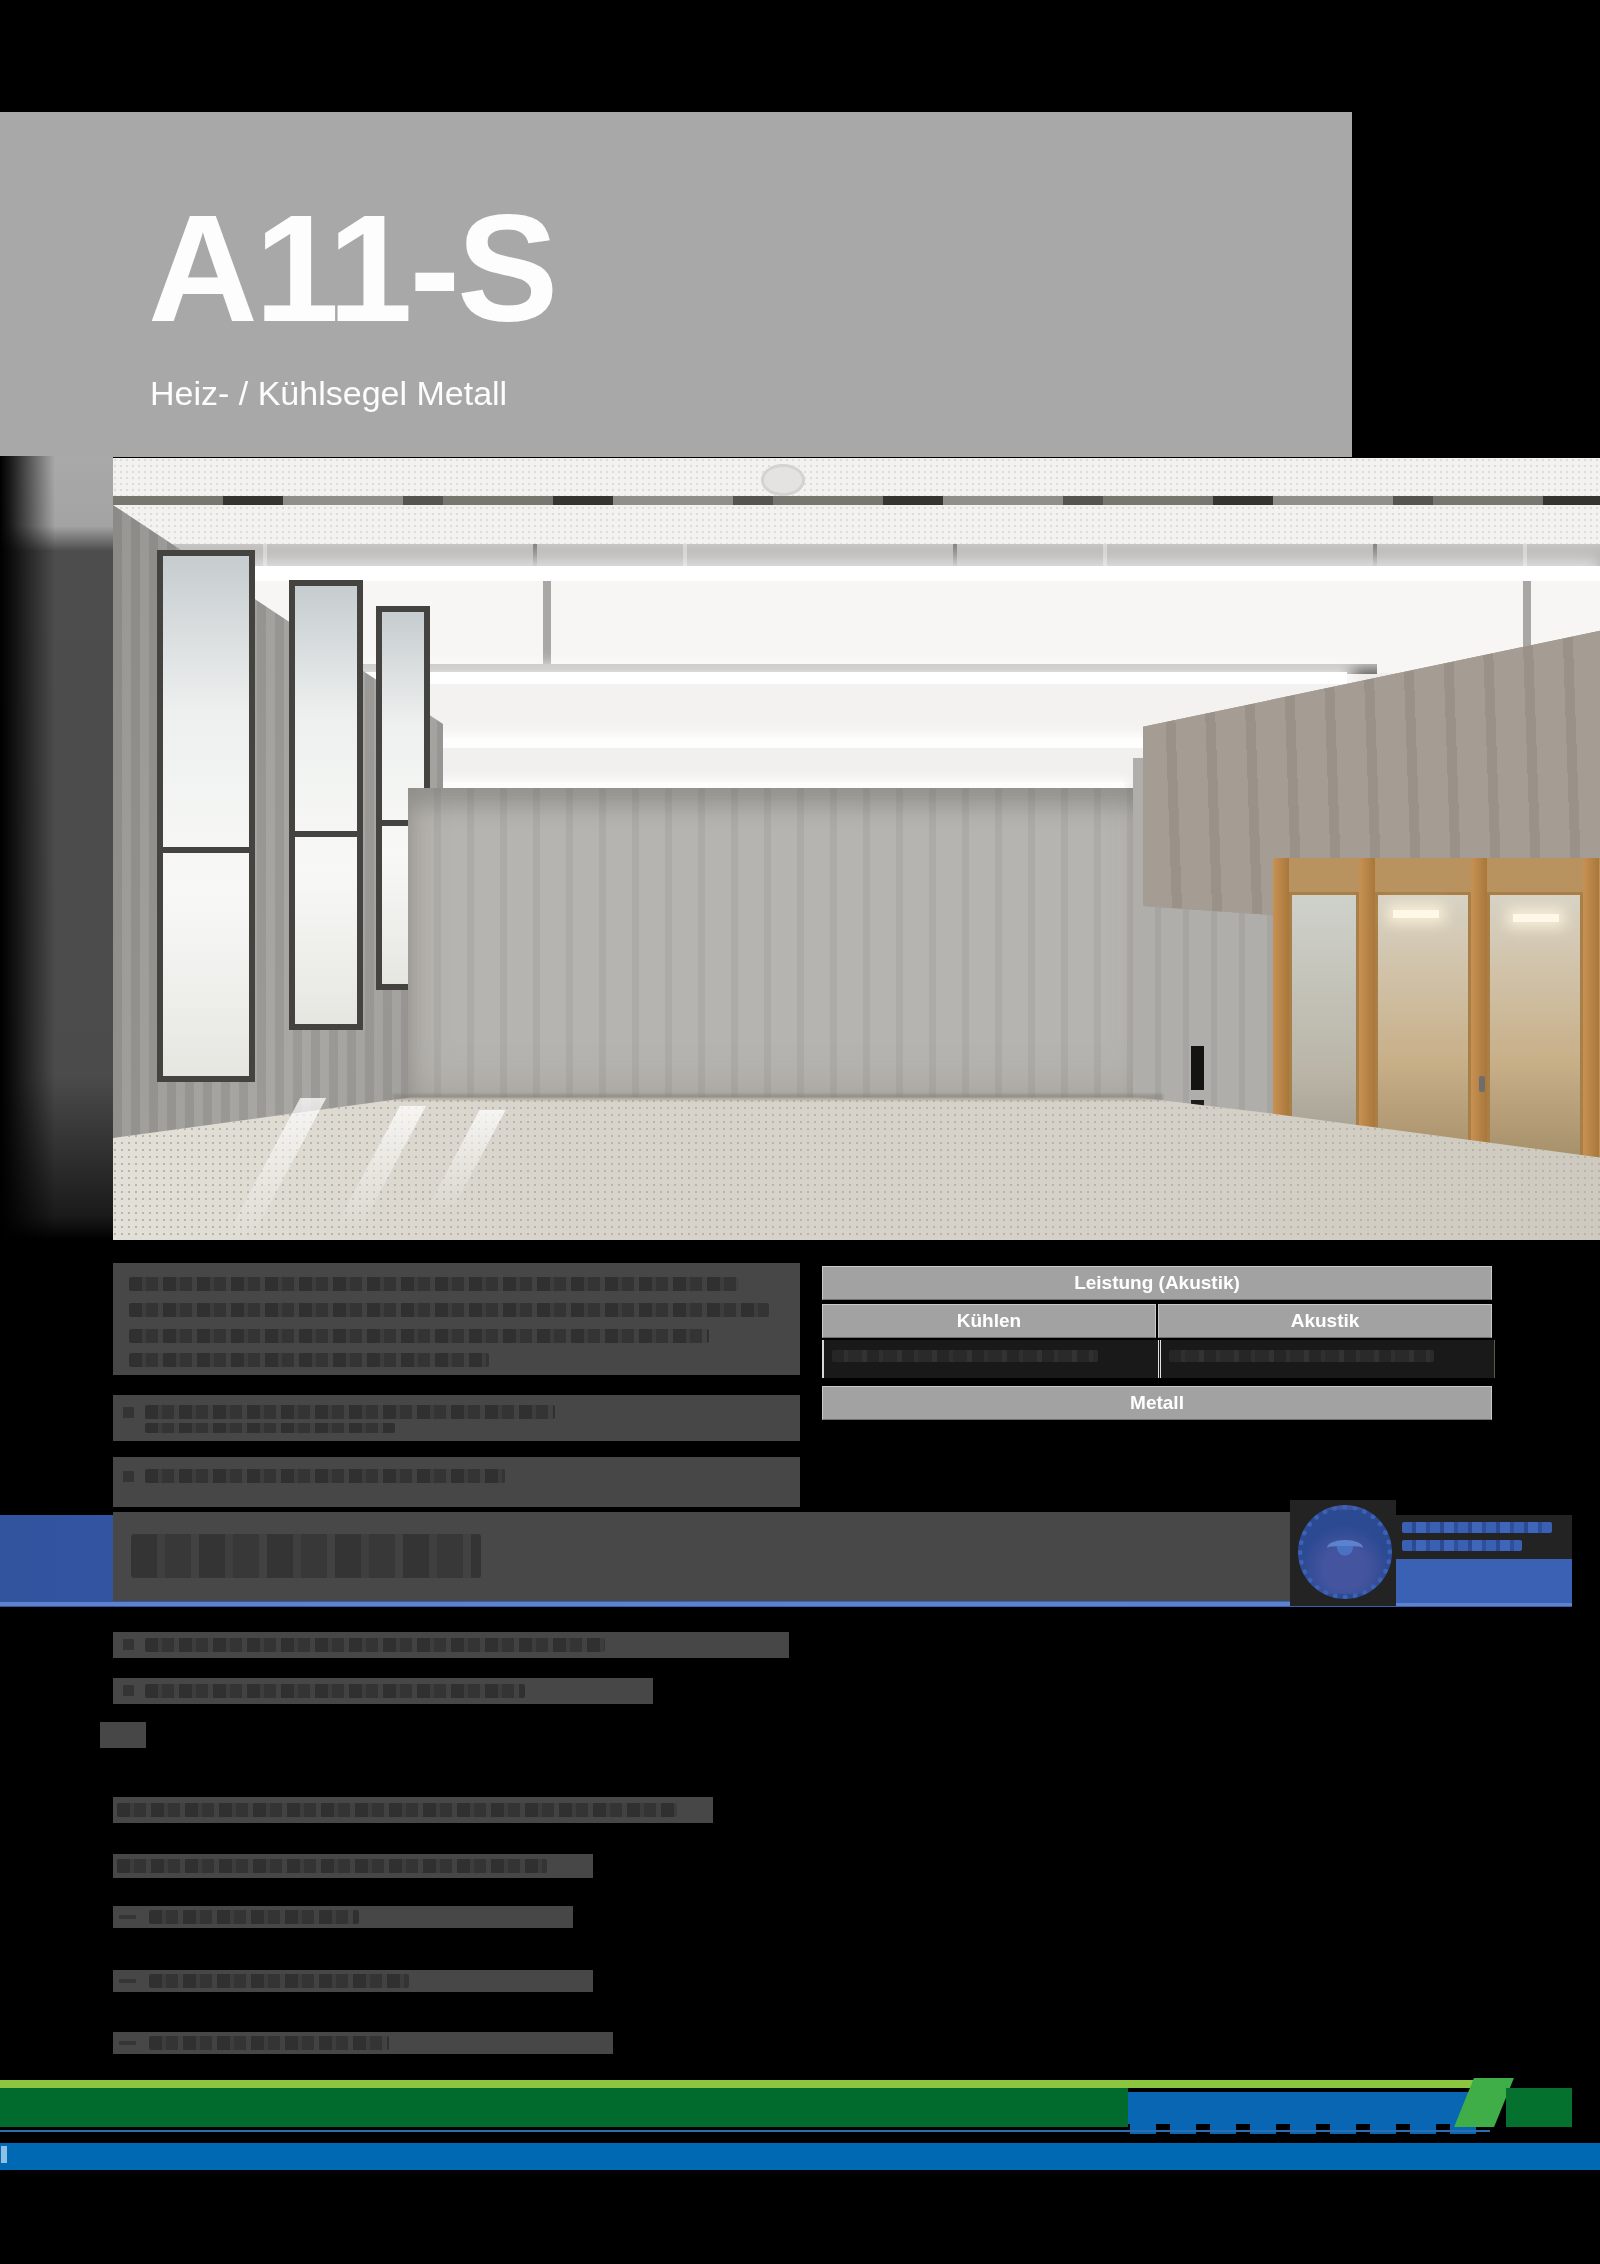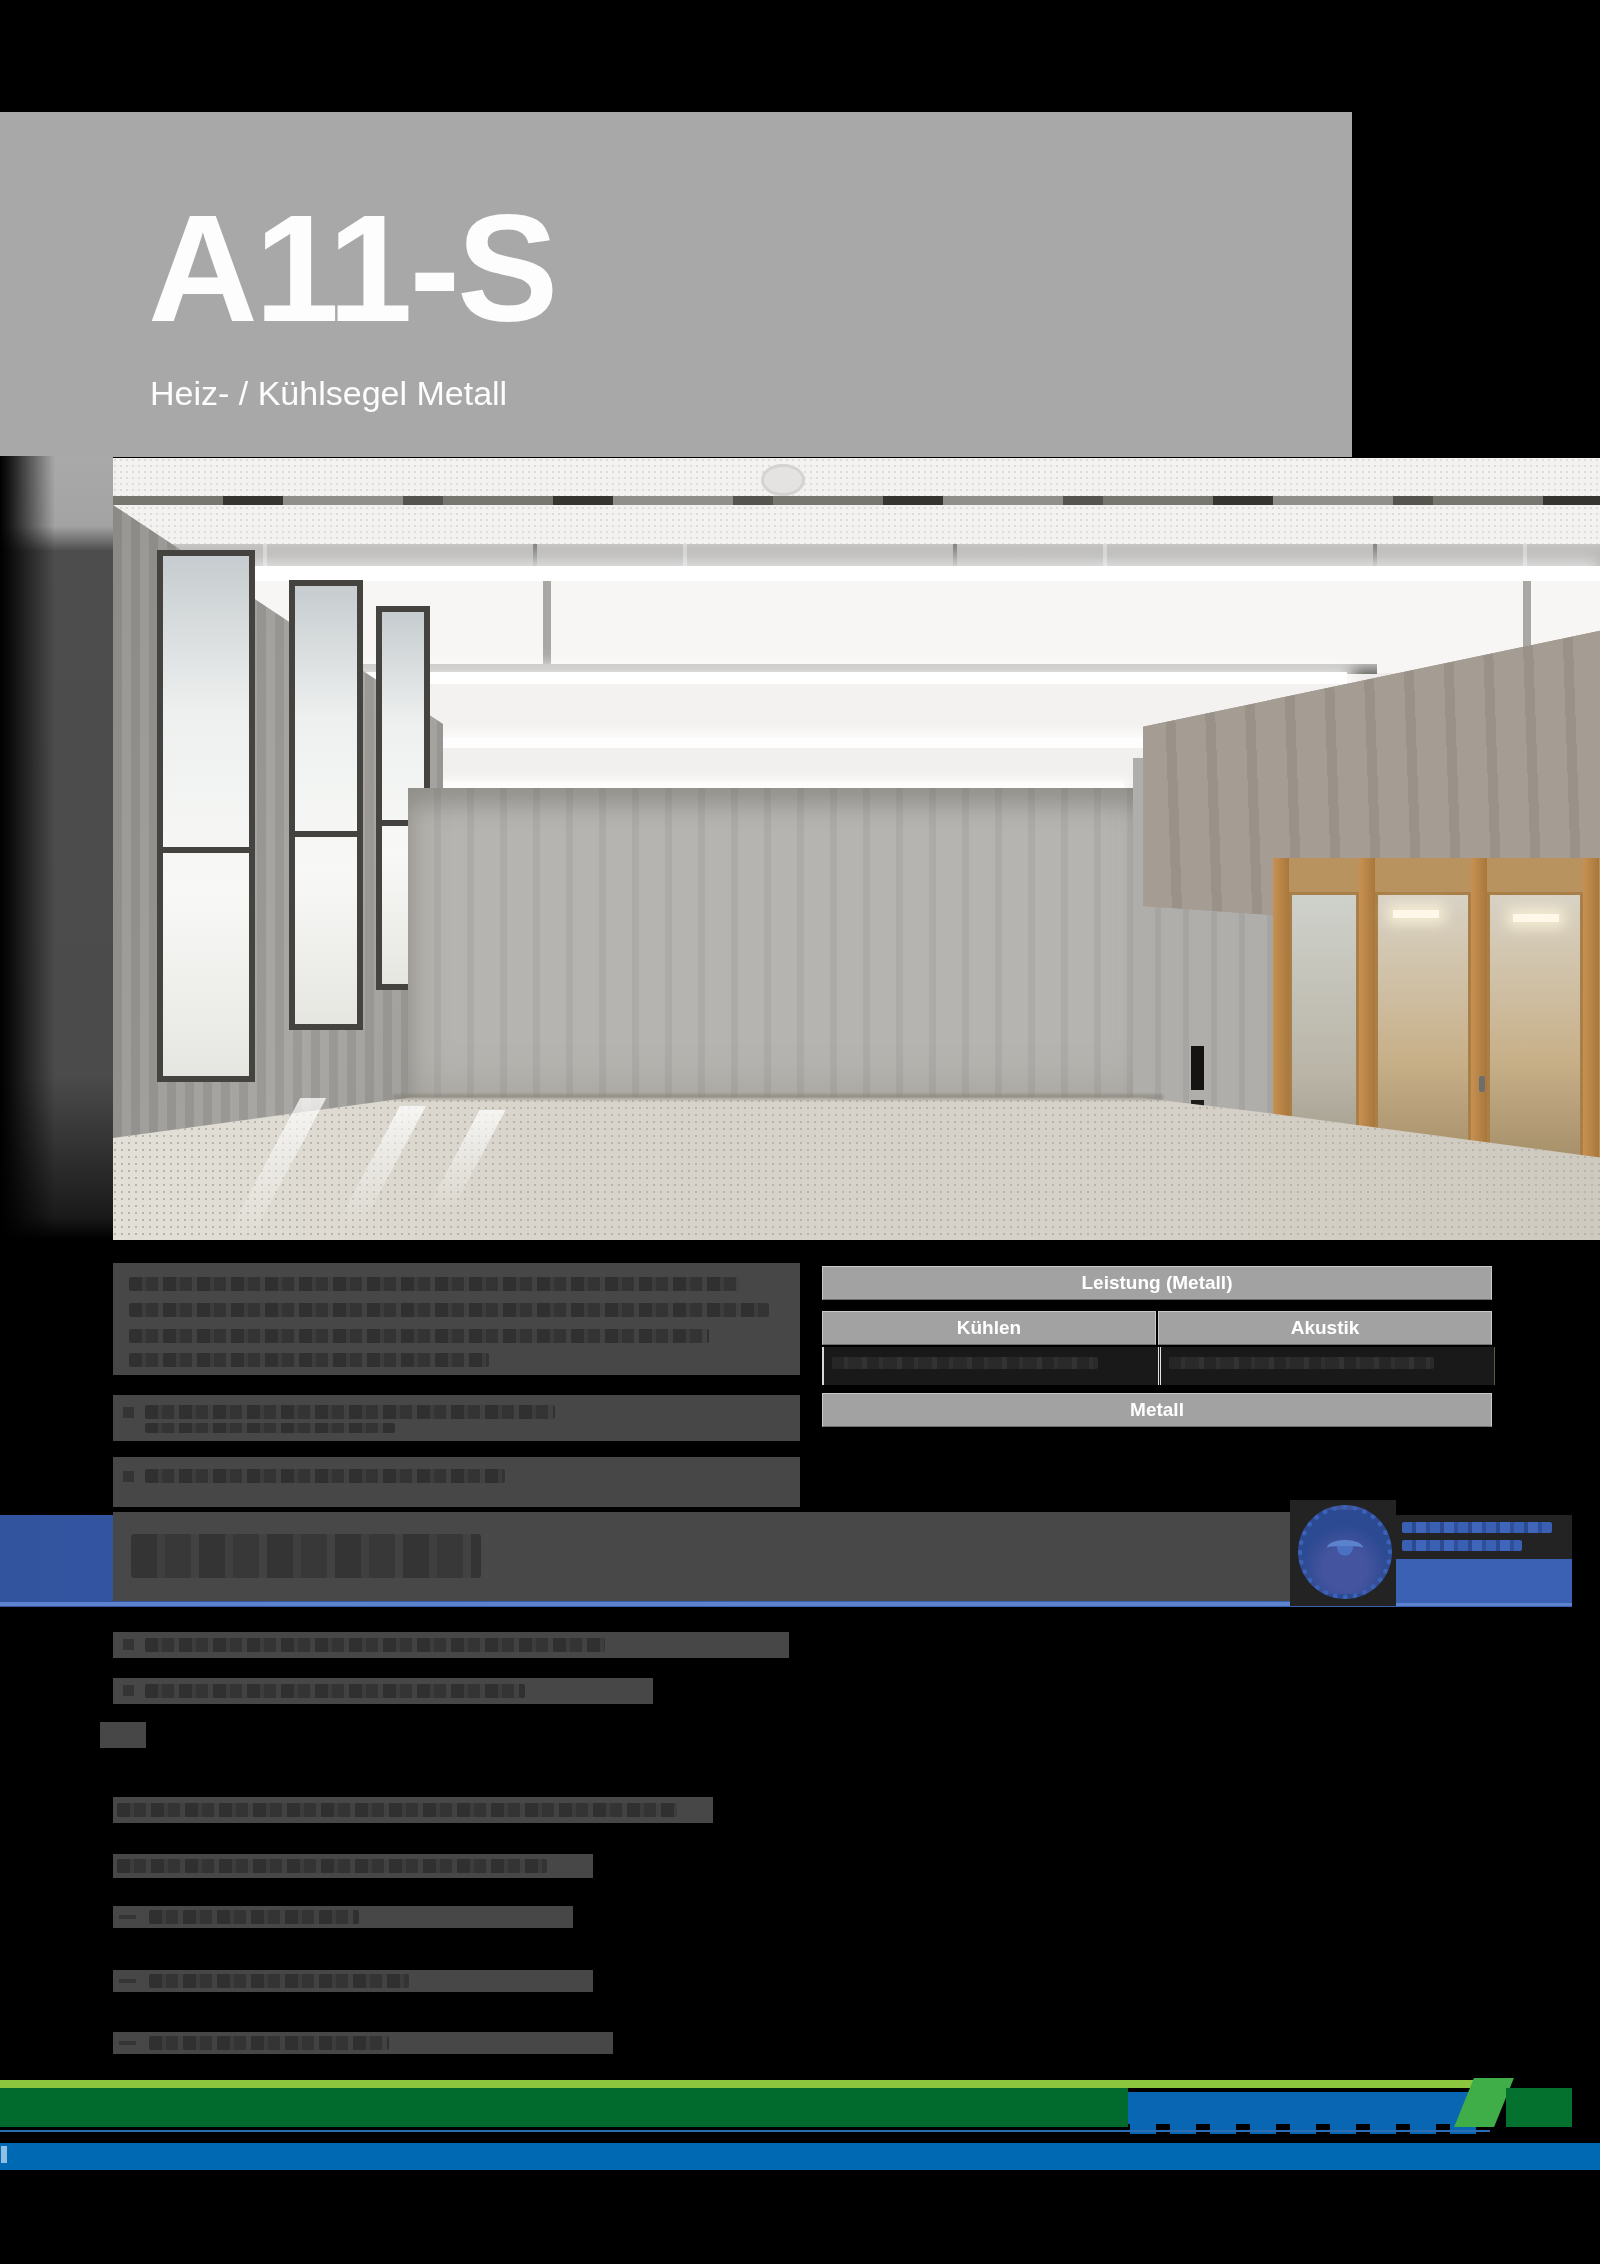--- a/index.html
+++ b/index.html
@@ -84,21 +84,21 @@
       repeating-linear-gradient(90deg,#303030 0 13px,#3d3d3d 13px 17px,#343434 17px 29px,#424242 29px 34px);}
   .smudge.dark{background:repeating-linear-gradient(90deg,#262626 0 12px,#303030 12px 16px,#2a2a2a 16px 30px,#333 30px 35px);}
   .bullet-sq{position:absolute;width:11px;height:11px;background:#343434;}
   .dash{position:absolute;width:17px;height:4px;background:#353535;}
 
   
   .ptable{position:absolute;left:822px;top:1266px;width:670px;}
   .prow{box-sizing:border-box;width:100%;height:34px;background:#a2a2a2;border:1px solid #c9c9c9;
         border-bottom-color:#6f6f6f;display:flex;align-items:center;justify-content:center;
         color:#fff;font-weight:700;font-size:19px;}
-  .pcols{display:flex;width:100%;height:34px;margin-top:11px;}
+  .pcols{display:flex;width:100%;height:34px;margin-top:4px;}
   .pcol{box-sizing:border-box;flex:1;height:100%;background:#a2a2a2;border:1px solid #c9c9c9;
         border-bottom-color:#6f6f6f;display:flex;align-items:center;justify-content:center;
         color:#fff;font-weight:700;font-size:19px;}
   .pcol+.pcol{margin-left:2px;}
   .pdata{position:relative;display:flex;width:100%;height:38px;margin-top:2px;background:#191919;
         border-left:2px solid #d8d8d8;border-right:1px solid #5c5c33;}
   .pdata .cell{flex:1;position:relative;}
   .pdata .cell+.cell{border-left:3px double #e2e2e2;}
   .pdata .smudge{top:10px;left:8px;right:60px;height:12px;}
   .pspacer{height:8px;}
@@ -201,21 +201,21 @@
   </div>
 
   <div class="box" style="left:113px;top:1263px;width:687px;height:112px;">
     <div class="smudge" style="left:16px;top:14px;width:610px;"></div>
     <div class="smudge" style="left:16px;top:40px;width:640px;"></div>
     <div class="smudge" style="left:16px;top:66px;width:580px;"></div>
     <div class="smudge" style="left:16px;top:90px;width:360px;"></div>
   </div>
 
   <div class="ptable">
-    <div class="prow">Leistung (Metall)</div>
+    <div class="prow">Leistung (Akustik)</div>
     <div class="pcols">
       <div class="pcol">Kühlen</div>
       <div class="pcol">Akustik</div>
     </div>
     <div class="pdata">
       <div class="cell">
           <div class="smudge dark"></div>
         </div>
       <div class="cell">
           <div class="smudge dark"></div>

